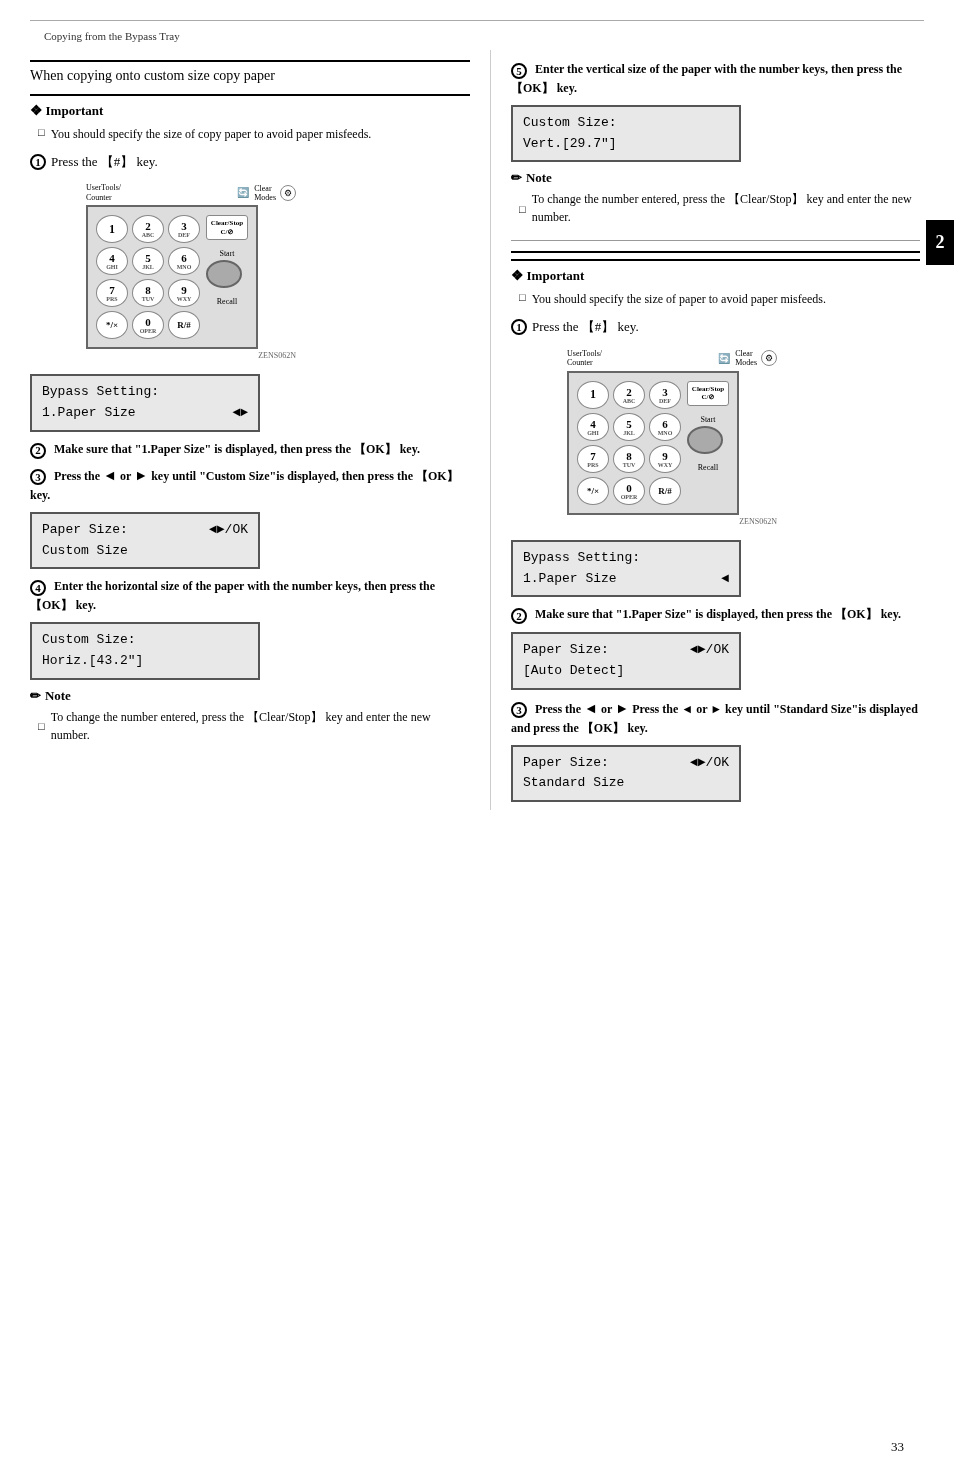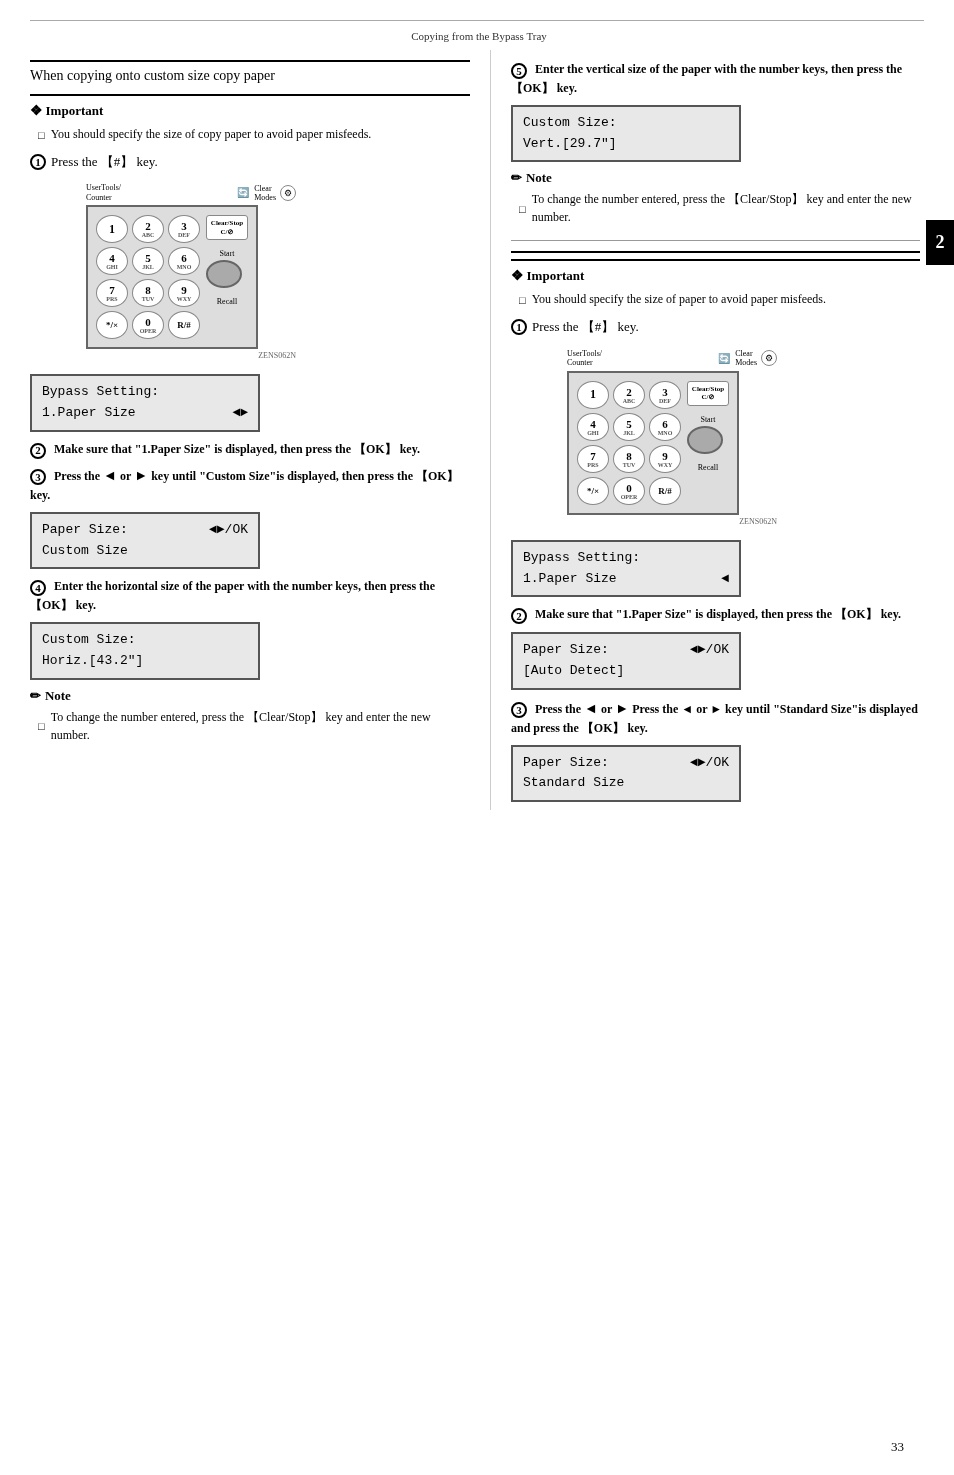--- a/index.html
+++ b/index.html
@@ -30,21 +30,21 @@
       background: #000;
       color: #fff;
       font-size: 18px;
       font-weight: bold;
       text-align: center;
       padding: 12px 5px;
       writing-mode: horizontal-tb;
     }
 
     .page-header {
-      text-align: center;
+      text-align: left;
       font-size: 11px;
       color: #333;
       padding: 5px 40px 8px 0;
       margin-left: 44px;
     }
 
     .main-content {
       display: flex;
       width: 100%;
       padding: 0 30px 0 30px;
@@ -75,21 +75,21 @@
     .important-header {
       display: flex;
       align-items: center;
       font-weight: bold;
       font-size: 13px;
       margin-bottom: 6px;
     }
 
     .bullet-item {
       display: flex;
-      align-items: center;
+      align-items: flex-start;
       margin-bottom: 4px;
       padding-left: 8px;
     }
 
     .bullet-item::before {
       content: '□';
       margin-right: 6px;
       font-size: 11px;
       flex-shrink: 0;
       margin-top: 1px;

